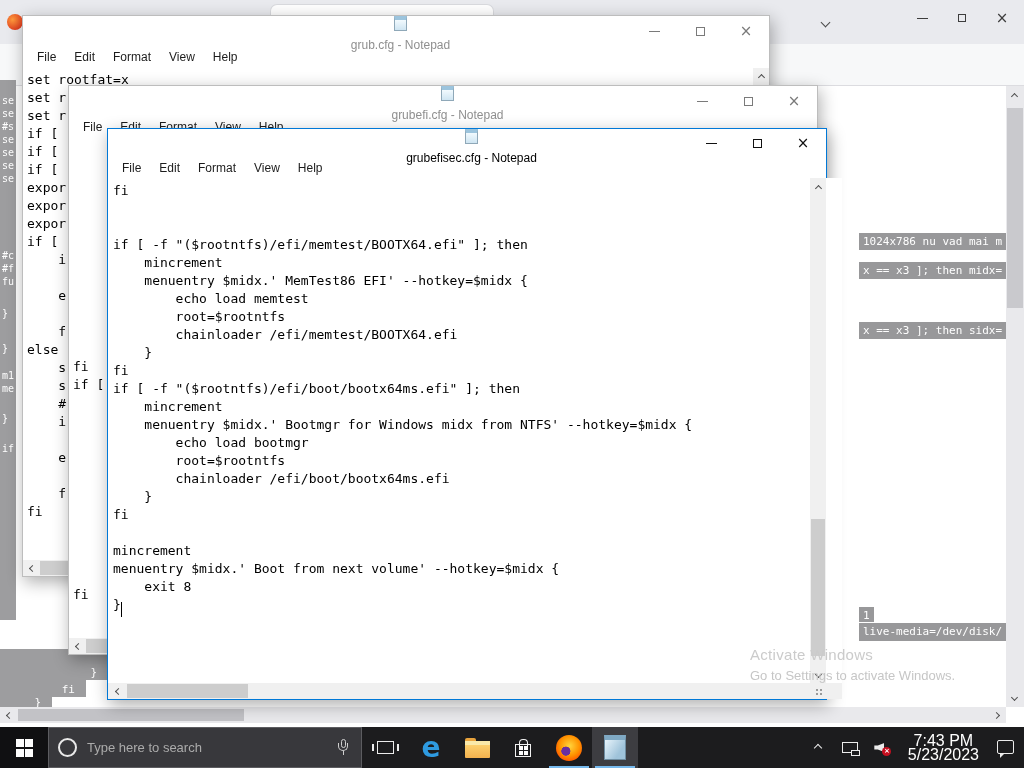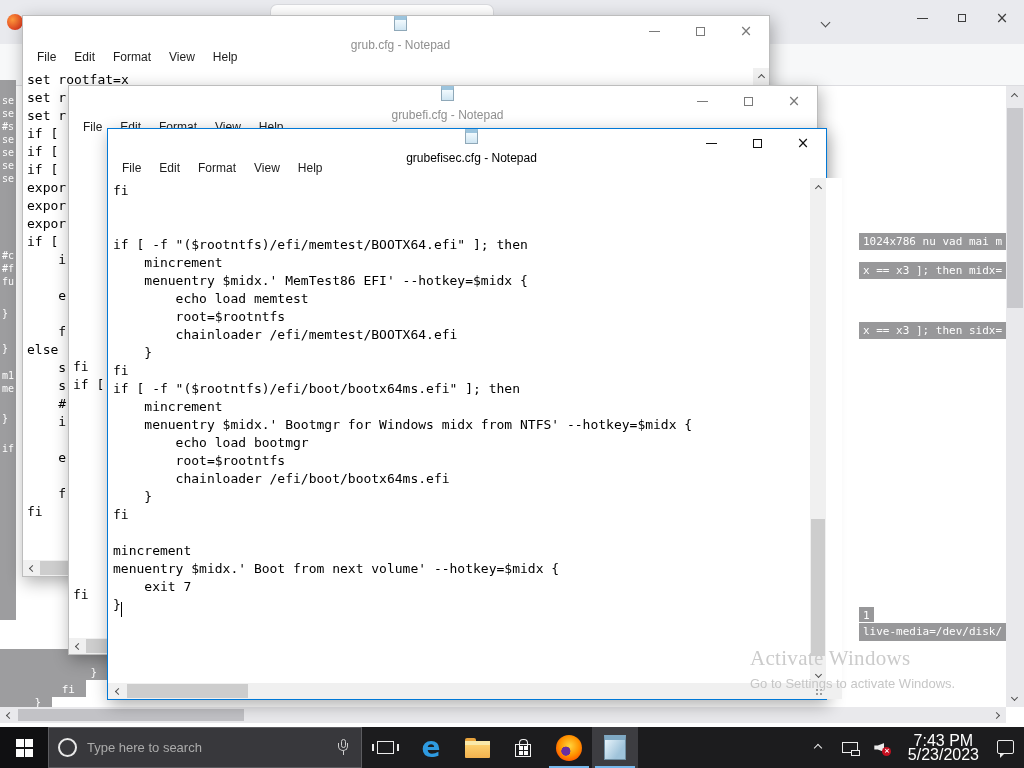--- a/index.html
+++ b/index.html
@@ -74,21 +74,21 @@
   .np-thumb { position:absolute; background:#cdcdcd; }
   .np-corner { position:absolute; background:#f0f0f0; }
   .grip { position:absolute; right:2px; bottom:2px; width:9px; height:9px;
           background-image:radial-gradient(circle, #9a9a9a 1px, transparent 1.3px);
           background-size:4px 4px; }
   #win-grubefisec { border:1px solid #0078d7; }
   .caret { position:absolute; width:1px; height:15px; background:#000; }
 
   
   #watermark { position:absolute; left:750px; top:646px; z-index:50; color:#cbcbcb; pointer-events:none; }
-  #watermark .wm1 { font-size:21px; font-weight:400; letter-spacing:.3px;font-family:Liberation Serif, serif; }
+  #watermark .wm1 { font-size:15px; font-weight:400; letter-spacing:.3px; }
   #watermark .wm2 { font-size:13px; margin-top:5px; color:#c6c6c6; }
 
   
   #taskbar { position:absolute; left:0; top:727px; width:1024px; height:41px; background:#1c1c1e; z-index:100;
              display:flex; align-items:stretch; }
   #start-btn { width:48px; display:flex; align-items:center; justify-content:center; background:#101012; }
   .winlogo { width:17px; height:17px; display:grid; grid-template-columns:8px 8px; grid-template-rows:8px 8px; gap:1.5px; }
   .winlogo i { background:#fdfdfd; }
   #search-box { width:314px; background:#38383c; border:1px solid #5c5c60; display:flex; align-items:center;
                 padding-left:9px; gap:10px; position:relative; }
@@ -368,21 +368,21 @@
       <div class="nl">    mincrement</div>
       <div class="nl">    menuentry $midx.' Bootmgr for Windows midx from NTFS' --hotkey=$midx {</div>
       <div class="nl">        echo load bootmgr</div>
       <div class="nl">        root=$rootntfs</div>
       <div class="nl">        chainloader /efi/boot/bootx64ms.efi</div>
       <div class="nl">    }</div>
       <div class="nl">fi</div>
       <div class="nl"></div>
       <div class="nl">mincrement</div>
       <div class="nl">menuentry $midx.' Boot from next volume' --hotkey=$midx {</div>
-      <div class="nl">    exit 7</div>
+      <div class="nl">    exit 8</div>
       <div class="nl">}</div>
     </div>
   <div class="caret" style="left:13px; top:473px;"></div>
   <div class="np-sb-v" style="right:0; top:49px; width:16px; height:505px;">
     <div class="sb-arrow" style="left:0; top:2px;">
         <span class="chev up"></span>
       </div>
     <div class="np-thumb" style="left:1px; top:341px; width:14px; height:137px;"></div>
     <div class="sb-arrow" style="left:0; top:488px;">
         <span class="chev down"></span>

